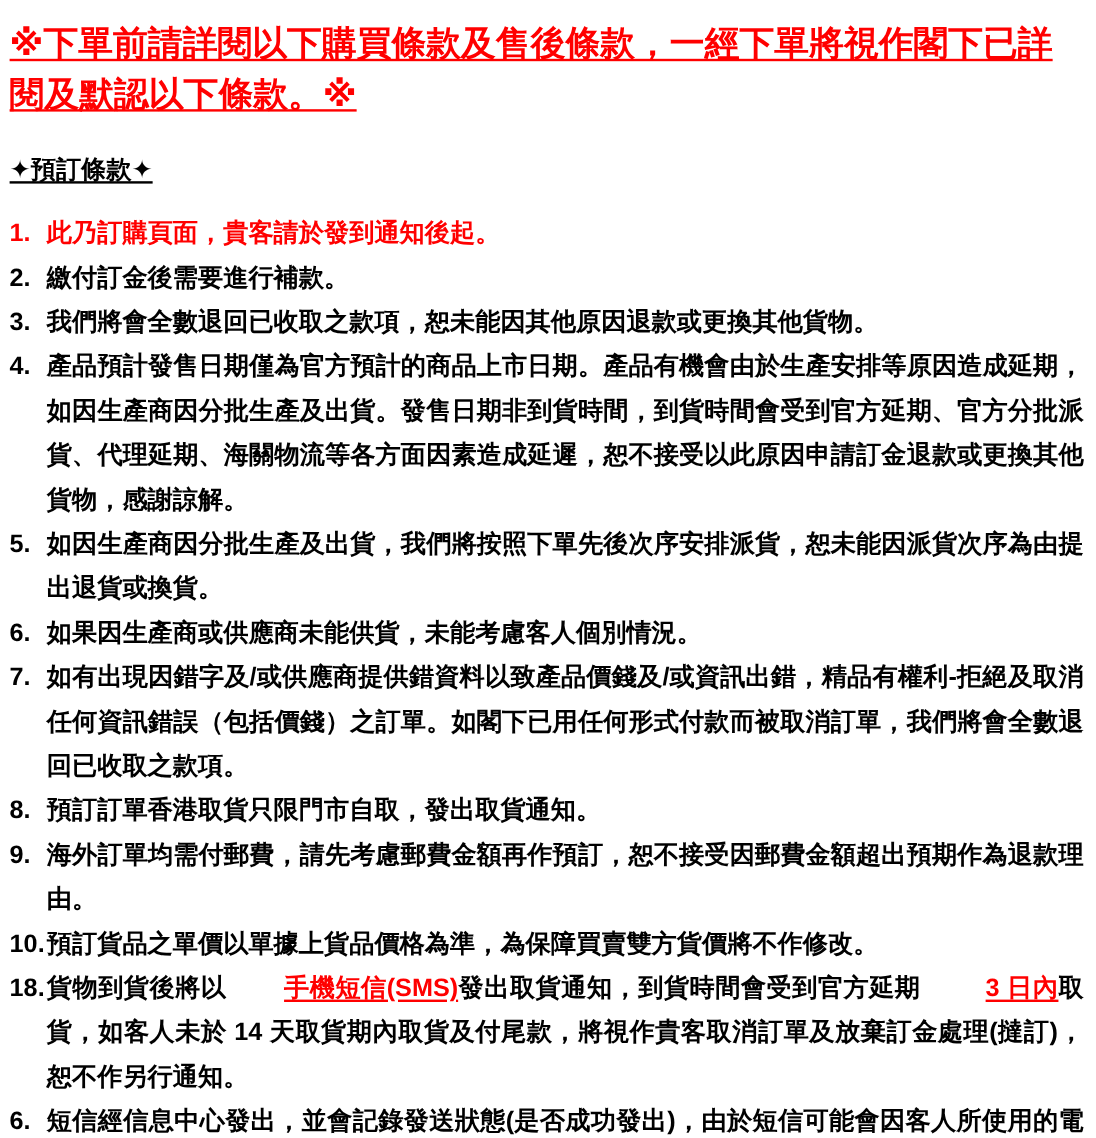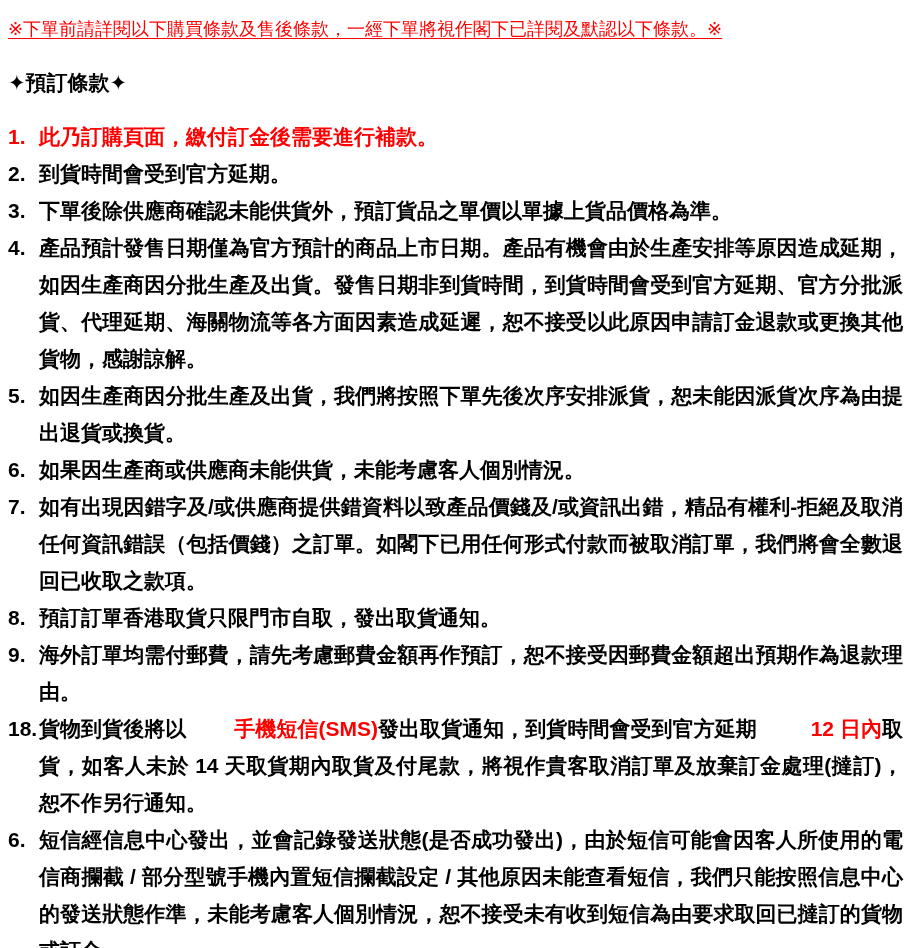--- a/index.html
+++ b/index.html
@@ -15,31 +15,32 @@
     -webkit-font-smoothing:antialiased;
   }
   .page{
     width:913px;
     min-height:948px;
     padding:10px 10px 14px 8px;
     background:#ffffff;
   }
   .title{
     color:var(--red);
-    font-size:18px;
-    font-weight:normal;
+    font-size:29px;
+    font-weight:bold;
     line-height:1.45;
     text-decoration:underline;
     text-underline-offset:3px;
     margin:6px 0 0 0;
   }
   .section-header{
     color:var(--text);
     font-size:21px;
     font-weight:bold;
+    text-decoration:underline;
     text-underline-offset:3px;
     margin:27px 0 21px 0;
   }
   .terms{margin:0;padding:0;}
   .term-item{
     display:flex;
     align-items:flex-start;
     font-size:21px;
     font-weight:bold;
     line-height:37px;
@@ -48,42 +49,43 @@
     flex:0 0 31px;
     white-space:nowrap;
   }
   .term-item .body{
     flex:1;
     text-align:justify;
   }
   .term-item.red{color:var(--red);}
   .hl{
     color:var(--red);
+    text-decoration:underline;
     text-underline-offset:3px;
     margin-left:48px;
   }
 </style>
 </head>
 <body>
 
 <div class="page">
   <h1 class="title">※下單前請詳閱以下購買條款及售後條款，一經下單將視作閣下已詳閱及默認以下條款。※</h1>
   <h2 class="section-header">✦預訂條款✦</h2>
   <div class="terms">
       <div class="term-item red">
         <span class="num">1.</span>
-        <span class="body"><span>此乃訂購頁面，繳付訂金後需要進行補款。</span></span>
+        <span class="body"><span>此乃訂購頁面，貴客請於發到通知後起。</span></span>
       </div>
       <div class="term-item">
         <span class="num">2.</span>
-        <span class="body"><span>到貨時間會受到官方延期。</span></span>
+        <span class="body"><span>繳付訂金後需要進行補款。</span></span>
       </div>
       <div class="term-item">
         <span class="num">3.</span>
-        <span class="body"><span>下單後除供應商確認未能供貨外，預訂貨品之單價以單據上貨品價格為準。</span></span>
+        <span class="body"><span>我們將會全數退回已收取之款項，恕未能因其他原因退款或更換其他貨物。</span></span>
       </div>
       <div class="term-item">
         <span class="num">4.</span>
         <span class="body"><span>產品預計發售日期僅為官方預計的商品上市日期。產品有機會由於生產安排等原因造成延期，如因生產商因分批生產及出貨。發售日期非到貨時間，到貨時間會受到官方延期、官方分批派貨、代理延期、海關物流等各方面因素造成延遲，恕不接受以此原因申請訂金退款或更換其他貨物，感謝諒解。</span></span>
       </div>
       <div class="term-item">
         <span class="num">5.</span>
         <span class="body"><span>如因生產商因分批生產及出貨，我們將按照下單先後次序安排派貨，恕未能因派貨次序為由提出退貨或換貨。</span></span>
       </div>
       <div class="term-item">
@@ -96,21 +98,25 @@
       </div>
       <div class="term-item">
         <span class="num">8.</span>
         <span class="body"><span>預訂訂單香港取貨只限門市自取，發出取貨通知。</span></span>
       </div>
       <div class="term-item">
         <span class="num">9.</span>
         <span class="body"><span>海外訂單均需付郵費，請先考慮郵費金額再作預訂，恕不接受因郵費金額超出預期作為退款理由。</span></span>
       </div>
       <div class="term-item">
+        <span class="num">10.</span>
+        <span class="body"><span>預訂貨品之單價以單據上貨品價格為準，為保障買賣雙方貨價將不作修改。</span></span>
+      </div>
+      <div class="term-item">
         <span class="num">18.</span>
-        <span class="body"><span>貨物到貨後將以</span><span class="hl">手機短信(SMS)</span><span>發出取貨通知，到貨時間會受到官方延期 </span><span class="hl">12 日內</span><span>取貨，如客人未於 14 天取貨期內取貨及付尾款，將視作貴客取消訂單及放棄訂金處理(撻訂)，恕不作另行通知。</span></span>
+        <span class="body"><span>貨物到貨後將以</span><span class="hl">手機短信(SMS)</span><span>發出取貨通知，到貨時間會受到官方延期 </span><span class="hl">3 日內</span><span>取貨，如客人未於 14 天取貨期內取貨及付尾款，將視作貴客取消訂單及放棄訂金處理(撻訂)，恕不作另行通知。</span></span>
       </div>
       <div class="term-item">
         <span class="num">6.</span>
         <span class="body"><span>短信經信息中心發出，並會記錄發送狀態(是否成功發出)，由於短信可能會因客人所使用的電信商攔截 / 部分型號手機內置短信攔截設定 / 其他原因未能查看短信，我們只能按照信息中心的發送狀態作準，未能考慮客人個別情況，恕不接受未有收到短信為由要求取回已撻訂的貨物或訂金。</span></span>
       </div>
     </div>
 </div>
 
 </body></html>

